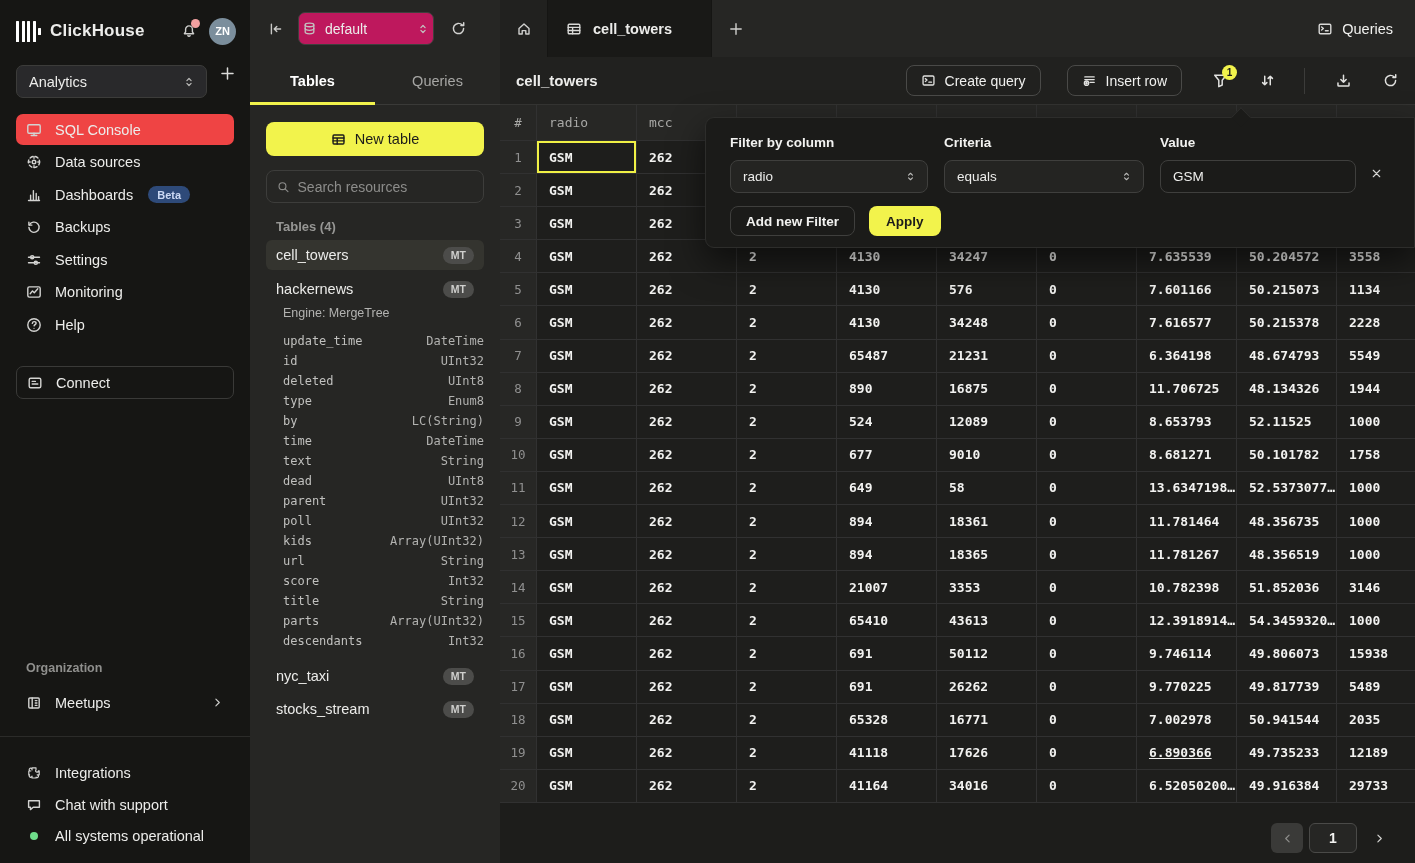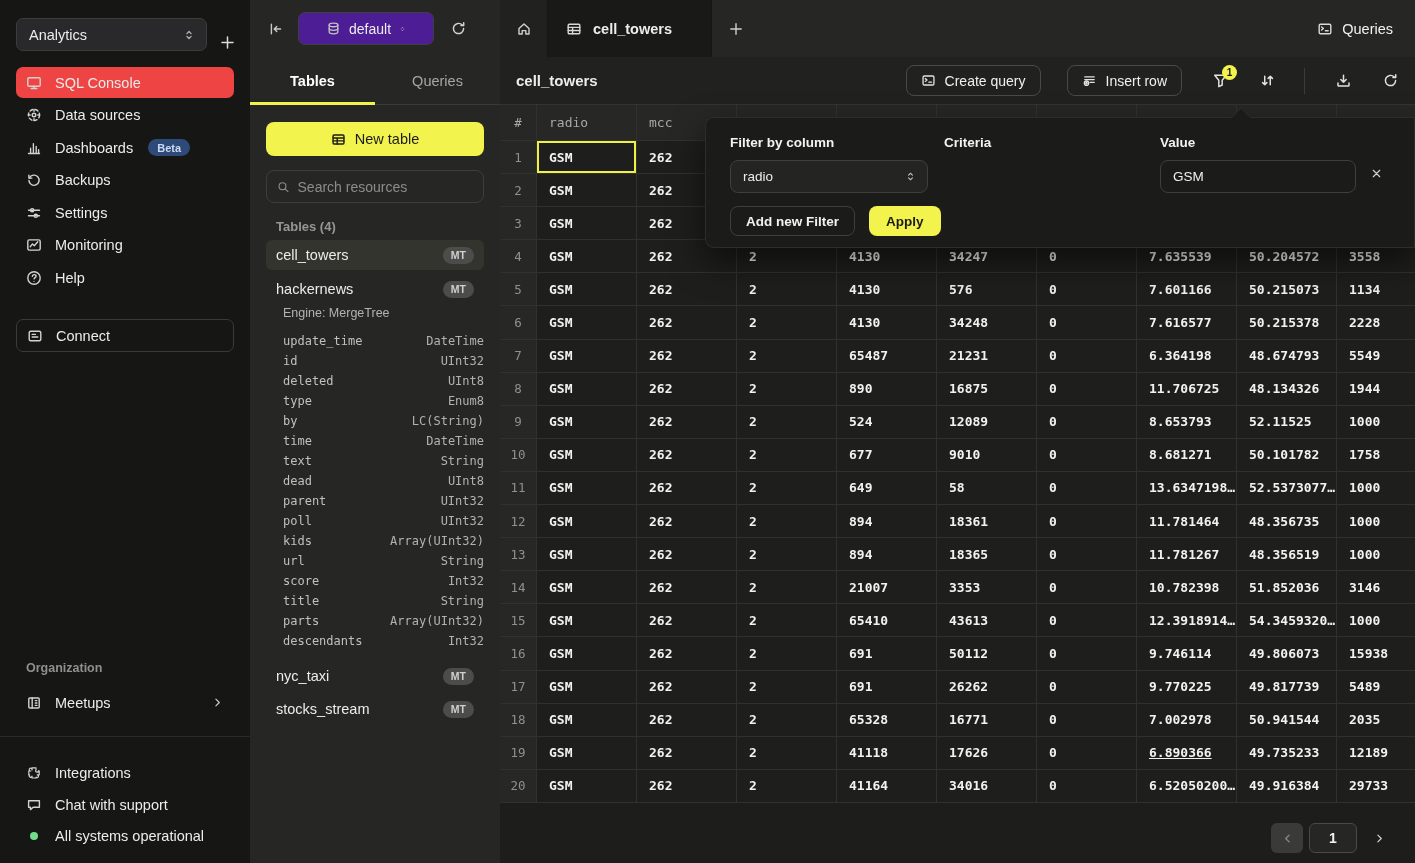--- a/index.html
+++ b/index.html
@@ -15,21 +15,21 @@
   .logo { display:flex; align-items:center; gap:2.5px; height:24px; margin-right:9px; }
   .logo i { display:block; width:3px; height:21px; background:#fff; border-radius:.5px; }
   .logo i.short { height:7px; }
   .brand { font-size:17px; font-weight:700; letter-spacing:.2px; flex:0 0 auto; }
   .sb-header .spacer { flex:1; }
   .bell { position:relative; color:#cfcfcd; margin-right:12px; cursor:pointer; }
   .bell .dot { position:absolute; top:-4px; right:-3px; width:9px; height:9px; border-radius:50%;
     background:#f2a0a0; }
   .avatar { width:27px; height:27px; border-radius:50%; background:#7b8e9c; color:#fff;
     font-size:11px; font-weight:700; display:flex; align-items:center; justify-content:center; }
-  .sb-select-row { display:flex; align-items:flex-end; padding:18px 14px 0 16px; gap:12px; }
+  .sb-select-row { display:flex; align-items:flex-start; padding:18px 14px 0 16px; gap:12px; }
   .ws-select { flex:1; height:33px; background:#29292b; border:1px solid #3c3c3a; border-radius:7px;
     display:flex; align-items:center; padding:0 10px 0 12px; font-size:14.5px; cursor:pointer; }
   .ws-select .lbl { flex:1; }
   .ws-select svg.ic { width:14px; height:14px; color:#b9b9b7; }
   .plus-btn { background:none; border:none; color:#dcdcda; cursor:pointer; }
   .plus-btn svg.ic { width:17px; height:17px; }
   .sb-menu { padding:16px 16px 0 16px; }
   .side-item { display:flex; align-items:center; gap:13px; height:31px; padding:0 10px;
     border-radius:7px; margin-bottom:1.5px; font-size:14.5px; color:#ececea; cursor:pointer; }
   .side-item.active { background:#ef4444; }
@@ -44,22 +44,22 @@
   .meetups .chev { margin-left:auto; color:#cfcfcd; }
   .sb-divider { position:absolute; left:0; right:0; top:736px; border-top:1px solid #2b2b29; }
   .sb-footer { position:absolute; left:16px; right:16px; top:758px; }
   .sb-footer .side-item { height:30px; }
   .status-dot { width:8px; height:8px; border-radius:50%; background:#6fdd8b; margin:0 4px; }
 
   
   .explorer { position:absolute; left:250px; top:0; width:250px; height:863px; background:#262624; }
   .ex-topbar { height:57px; display:flex; align-items:center; padding:0 16px 0 18px; gap:14px; }
   .collapse-btn { color:#c9c9c7; cursor:pointer; display:flex; }
-  .db-select { width:136px; height:33px; background:#4c1d95; border:1px solid #3f3f3d; border-radius:7px;
-    display:flex; align-items:center; gap:8px; padding:0 27px; font-size:14px; cursor:pointer; }
+  .db-select { width:136px; height:33px; background:#be185d; border:1px solid #3f3f3d; border-radius:7px;
+    display:flex; align-items:center; gap:8px; padding:0 3px; font-size:14px; cursor:pointer; }
   .db-select .lbl { flex:1; }
   .db-select svg.ic { width:14px; height:14px; color:#c3c3c1; }
   .db-select .dbic { color:#d3d3d1; }
   .db-select .dbic svg.ic { width:15px; height:15px; }
   .refresh-db { color:#d3d3d1; cursor:pointer; display:flex; margin-left:2px; }
   .refresh-db svg.ic { width:17px; height:17px; }
   .ex-tabs { height:48px; display:flex; border-bottom:1px solid #3a3a38; }
   .ex-tab { width:125px; display:flex; align-items:center; justify-content:center; font-size:14.5px;
     color:#a6a6a4; cursor:pointer; position:relative; }
   .ex-tab.active { color:#fff; font-weight:600; }
@@ -168,20 +168,39 @@
   .pop-apply { position:absolute; left:163px; top:88px; height:30px; padding:0 17px; background:#f2f34c;
     border:none; border-radius:8px; color:#1c1c1a; font-size:13.5px; font-weight:600; cursor:pointer;
     font-family:"Liberation Sans", sans-serif; }
 </style>
 </head>
 <body>
 
 <div class="app">
 
   <aside class="sidebar">
+    <div class="sb-header">
+      <span class="logo">
+        <i></i>
+          <i></i>
+          <i></i>
+          <i></i>
+          <i class="short"></i>
+      </span>
+      <span class="brand">ClickHouse</span>
+      <span class="spacer"></span>
+      <span class="bell">
+        <svg class="ic" viewBox="0 0 16 16">
+            <path d="M8 2.9a3.4 3.4 0 0 0-3.4 3.4v2.6l-1.2 1.8h9.2l-1.2-1.8V6.3A3.4 3.4 0 0 0 8 2.9z"></path>
+            <path d="M6.9 12.6a1.2 1.2 0 0 0 2.2 0"></path>
+          </svg>
+        <b class="dot"></b>
+      </span>
+      <span class="avatar">ZN</span>
+    </div>
     <div class="sb-select-row">
       <div class="ws-select">
         <span class="lbl">Analytics</span>
         <svg class="ic" viewBox="0 0 16 16">
             <path d="M5.6 6.4L8 4l2.4 2.4M5.6 9.6L8 12l2.4-2.4"></path>
           </svg>
       </div>
       <button class="plus-btn">
         <svg class="ic" viewBox="0 0 16 16">
             <path d="M8 2.8v10.4M2.8 8h10.4"></path>
@@ -779,20 +798,26 @@
       <span class="caret"></span>
       <span class="pop-label" style="left:24px">Filter by column</span>
       <span class="pop-label" style="left:238px">Criteria</span>
       <span class="pop-label" style="left:454px">Value</span>
       <div class="pop-select" style="left:24px;width:198px">
         <span class="lbl">radio</span>
         <svg class="ic" viewBox="0 0 16 16">
             <path d="M5.6 6.4L8 4l2.4 2.4M5.6 9.6L8 12l2.4-2.4"></path>
           </svg>
       </div>
+      <div class="pop-select" style="left:238px;width:200px">
+        <span class="lbl">equals</span>
+        <svg class="ic" viewBox="0 0 16 16">
+            <path d="M5.6 6.4L8 4l2.4 2.4M5.6 9.6L8 12l2.4-2.4"></path>
+          </svg>
+      </div>
       <input class="pop-input" style="left: 454px; width: 196px;" value="GSM">
       <button class="pop-close">
         <svg class="ic" viewBox="0 0 16 16">
             <path d="M4 4l8 8M12 4l-8 8"></path>
           </svg>
       </button>
       <button class="pop-add">Add new Filter</button>
       <button class="pop-apply">Apply</button>
     </div>
 

